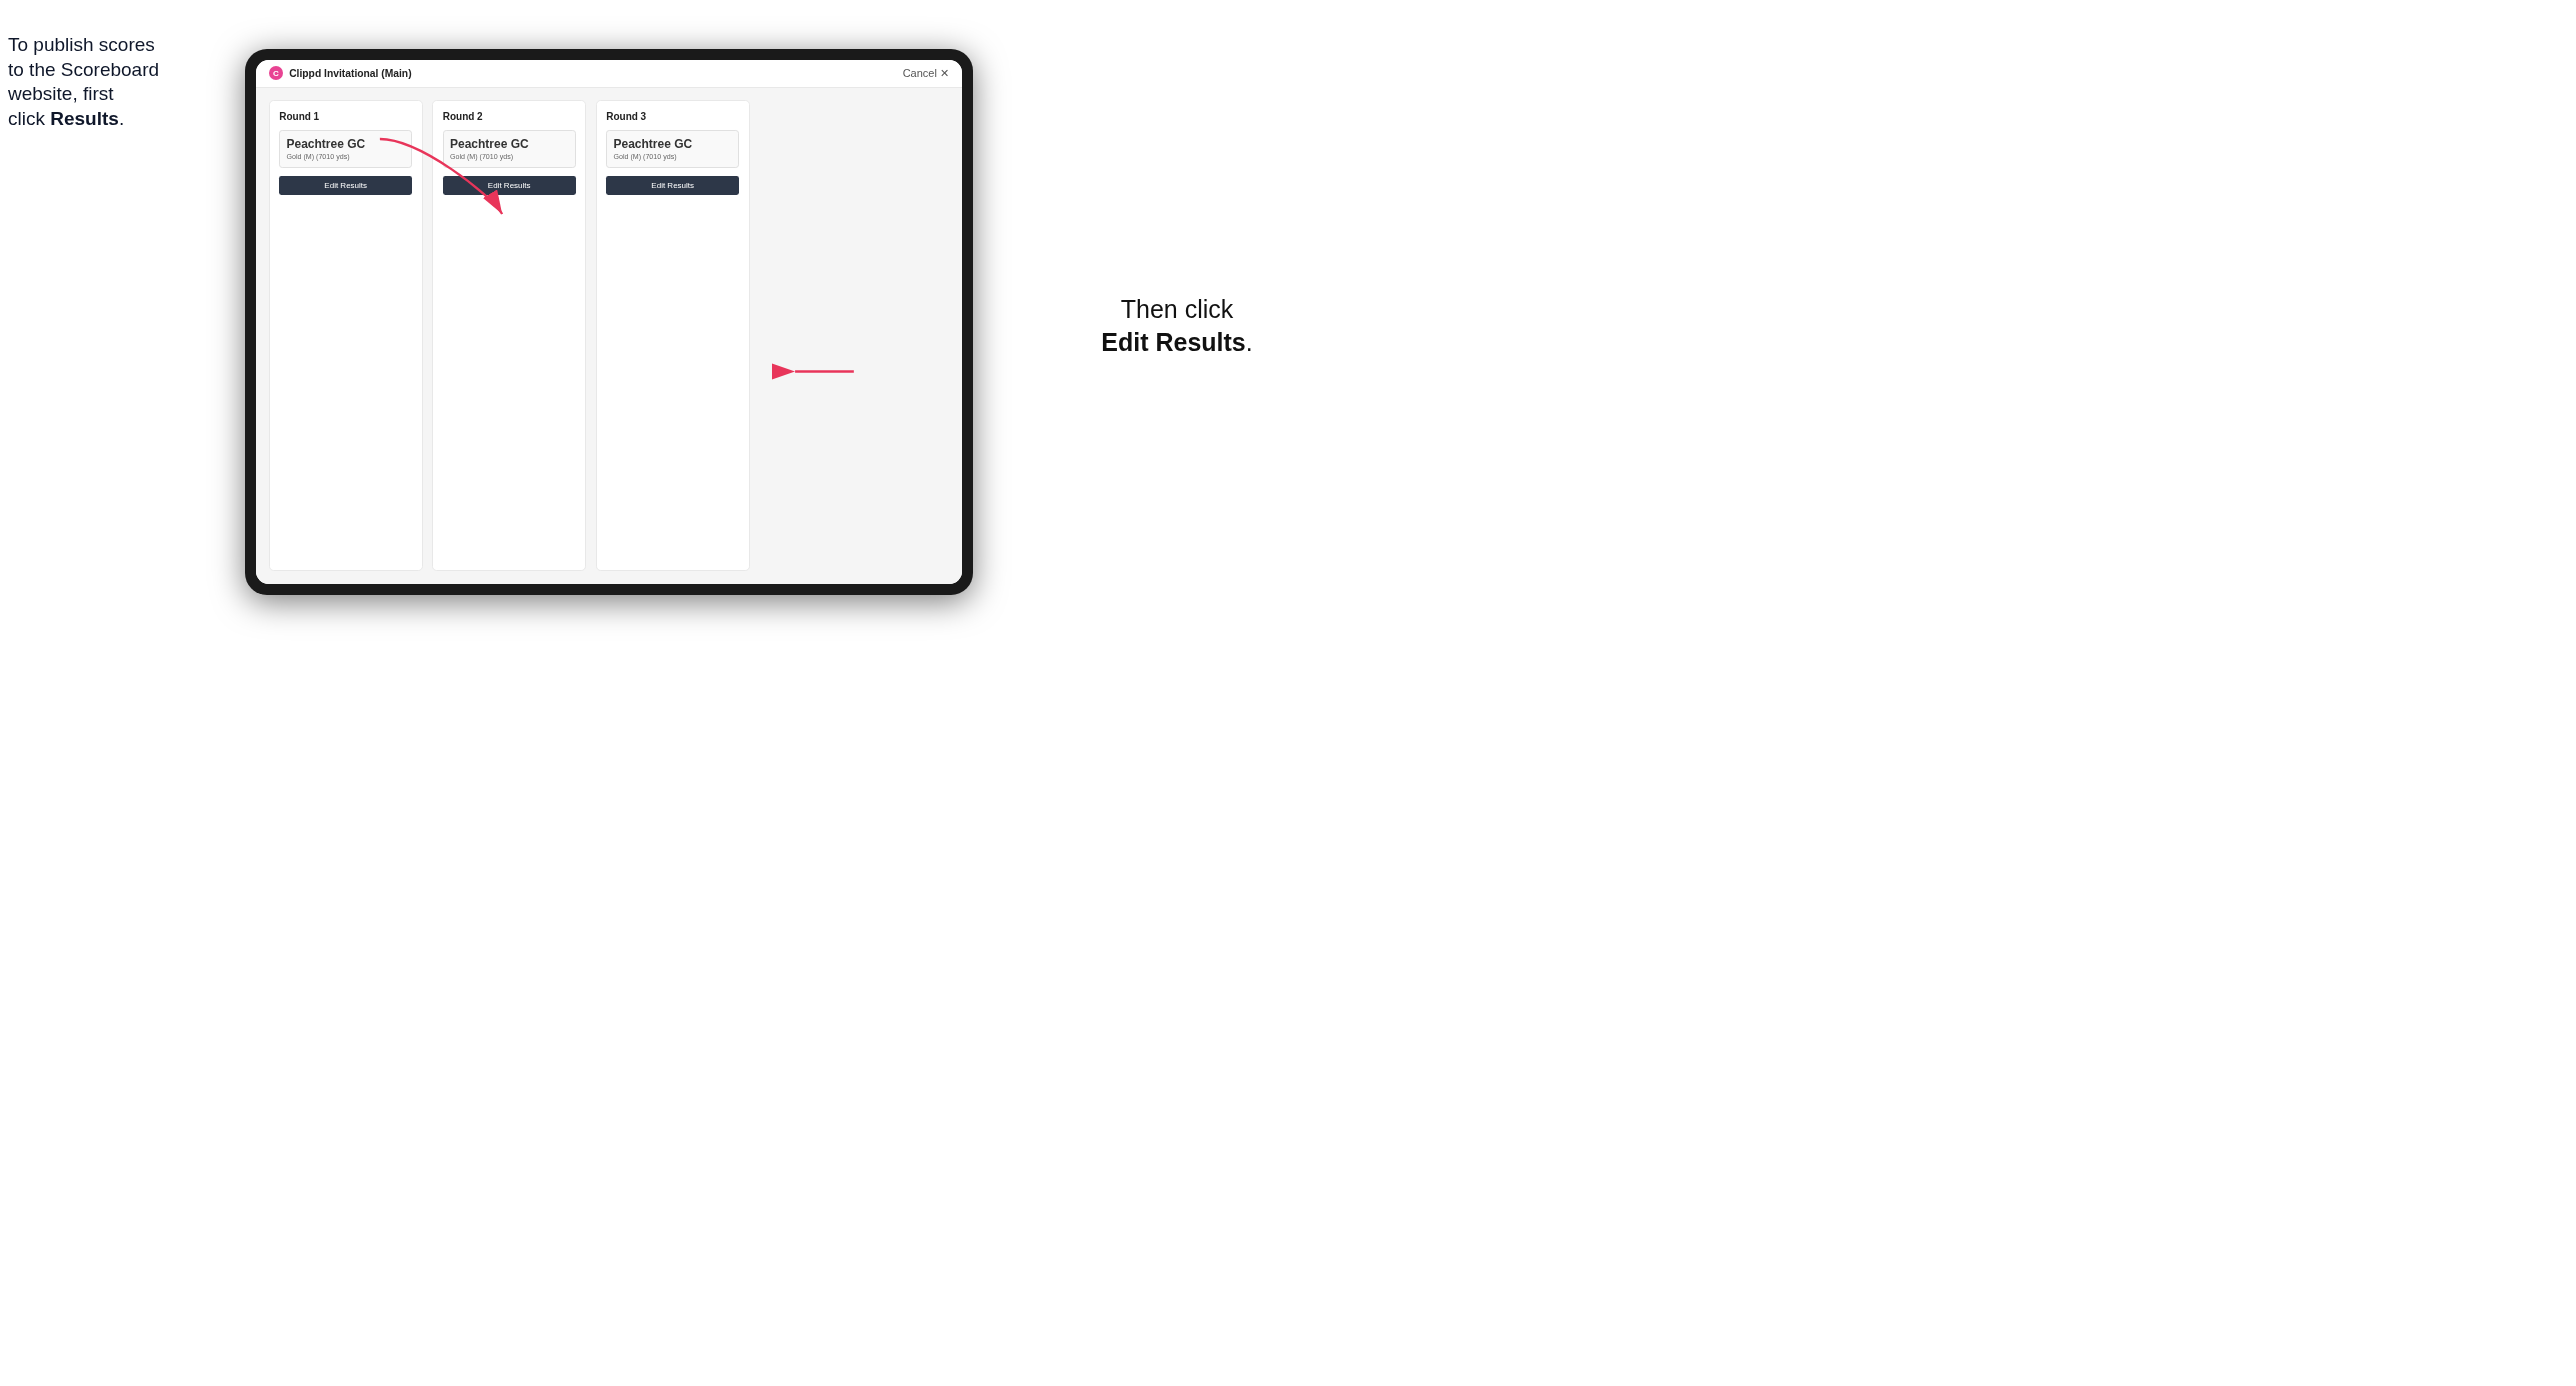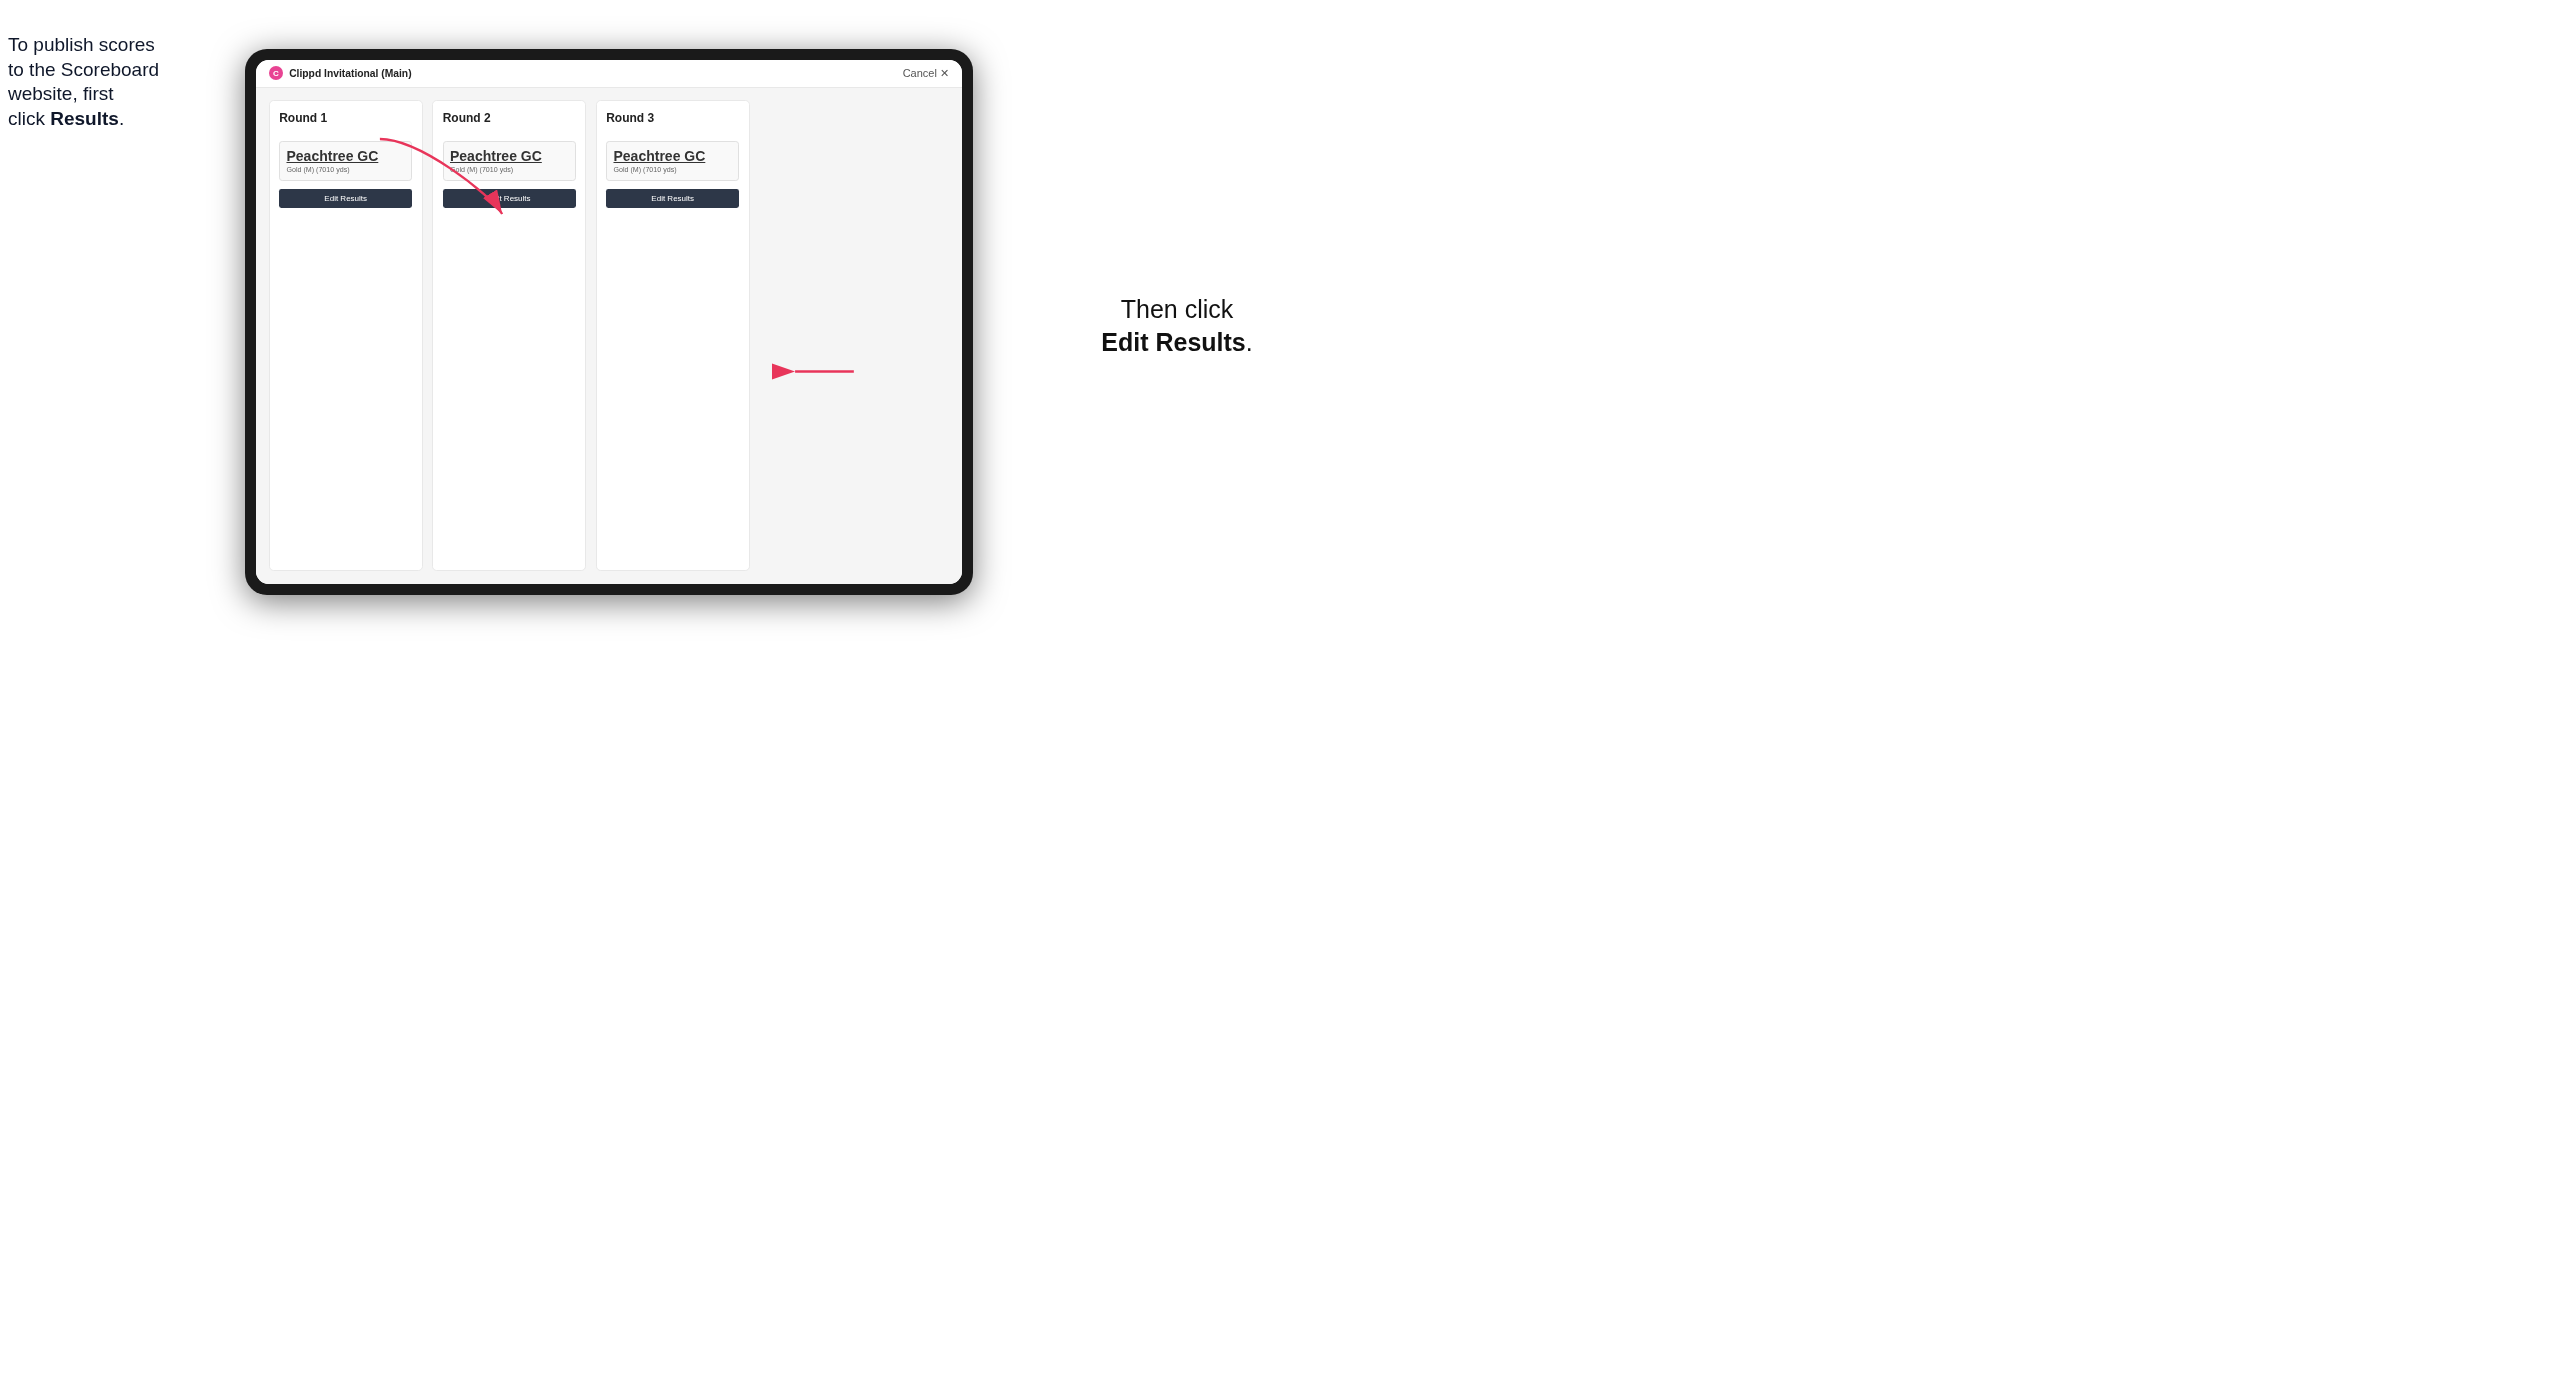--- a/index.html
+++ b/index.html
@@ -222,39 +222,38 @@
     .round-card {
       background: #ffffff;
       border-radius: 4.7px;
       padding: 9.5px;
       width: 154px;
       border: 0.8px solid #e8e8e8;
       flex-shrink: 0;
     }
 
     .round-title {
-      font-size: 12px;
+      font-size: 10px;
       font-weight: 600;
       color: #222;
-      margin-bottom: 16px;
+      margin-bottom: 8px;
     }
 
     .course-card {
       background: #f9f9f9;
       border: 0.8px solid #e0e0e0;
       border-radius: 3.2px;
       padding: 6.3px;
       margin-bottom: 8px;
     }
 
     .course-name {
-      font-size: 14px;
+      font-size: 12px;
       font-weight: 600;
       color: #333;
-      text-decoration: underline;
     }
 
     .course-details {
       font-size: 7.1px;
       color: #666;
       margin-top: 1.6px;
     }
 
     .edit-results-btn {
       background: #2d3748;

